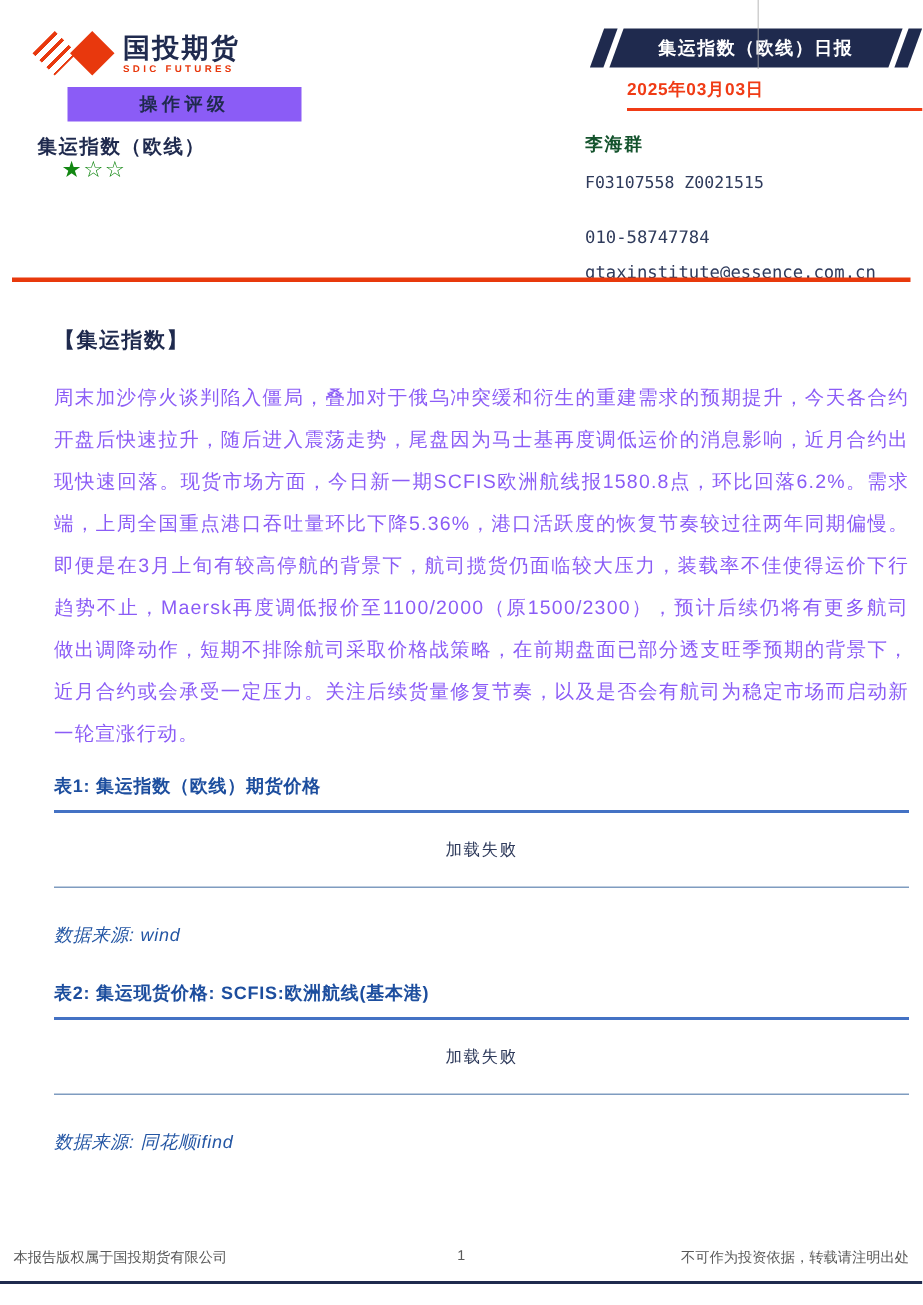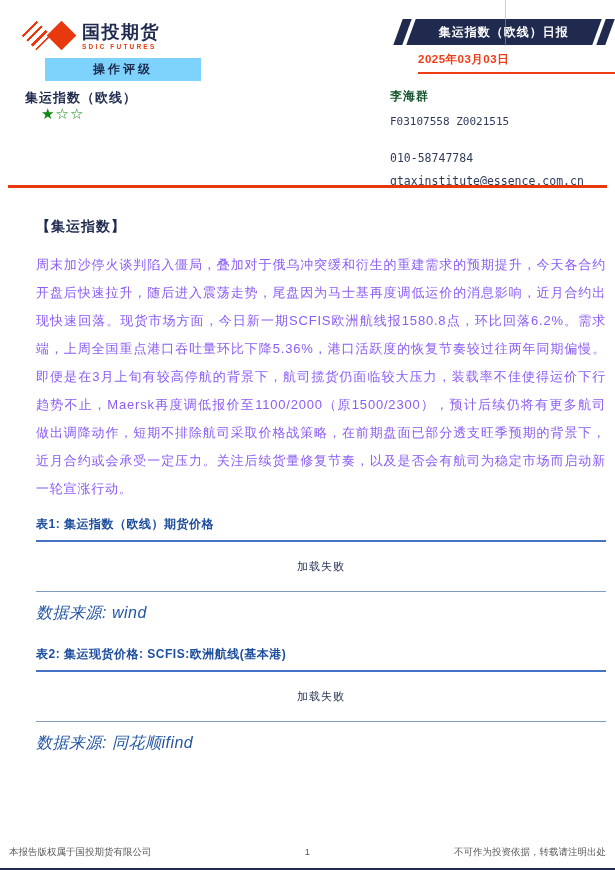--- a/index.html
+++ b/index.html
@@ -40,21 +40,21 @@
   .artifact-line { position: absolute; left: 505px; top: 0; width: 1px; height: 46px; background: rgba(170,170,170,0.55); z-index: 2; }
 
   .report-date {
     position: absolute; left: 418px; top: 52px; width: 212px;
     color: #F03B15; font-weight: bold; font-size: 11.5px;
     letter-spacing: 0.5px; padding-bottom: 5px; border-bottom: 2px solid #F03B15;
   }
 
   .rating-box {
     position: absolute; left: 45px; top: 58px; width: 156px; height: 23px;
-    background: #7dd3fc; color: #1F2A4E; font-weight: bold; font-size: 12px;
+    background: #8b5cf6; color: #1F2A4E; font-weight: bold; font-size: 12px;
     letter-spacing: 3px; text-align: center; line-height: 23px;
   }
   .product-name { position: absolute; left: 25px; top: 89px; color: #1F2A4E; font-weight: bold; font-size: 13px; letter-spacing: 1px; }
   .stars { position: absolute; left: 41px; top: 105px; color: #128712; font-size: 15px; letter-spacing: 1px; line-height: 18px; }
 
   .analyst { position: absolute; left: 390px; top: 88px; color: #2F3B5C; }
   .analyst-name { font-weight: bold; font-size: 12px; color: #14532d; margin-bottom: 10px; letter-spacing: 1px; }
   .analyst-license { font-family: "DejaVu Sans Mono", "Liberation Mono", monospace; font-size: 11px; margin-bottom: 23px; }
   .analyst-phone { font-family: "DejaVu Sans Mono", "Liberation Mono", monospace; font-size: 11.5px; margin-bottom: 9px; }
   .analyst-email { font-family: "DejaVu Sans Mono", "Liberation Mono", monospace; font-size: 11.5px; }
@@ -73,24 +73,24 @@
   .table-block + .table-block { margin-top: 22px; }
   .table-title {
     color: #1D4E9E; font-weight: bold; font-size: 12px; letter-spacing: 0.5px;
     padding-bottom: 7px; border-bottom: 2px solid #4472C4;
   }
   .chart-area {
     height: 50px; display: flex; align-items: center; justify-content: center;
     border-bottom: 1.5px solid #7F9CC0;
   }
   .chart-placeholder { font-size: 11px; color: #2F3B5C; letter-spacing: 1px; }
-  .table-source { margin-top: 11px; font-style: italic; color: #2456A4; font-size: 16px; letter-spacing: 0.5px; }
+  .table-source { margin-top: 23px; font-style: italic; color: #2456A4; font-size: 12px; letter-spacing: 0.5px; }
 
   
-  .footer { position: absolute; left: 0; right: 0; bottom: 0; margin-top: 36px; }
+  .footer { position: absolute; left: 0; right: 0; bottom: 14px; margin-top: 36px; }
   .footer-row { position: relative; display: flex; justify-content: space-between; padding: 0 9px 9px 9px; font-size: 9.5px; color: #595959; }
   .footer-page { position: absolute; left: 50%; transform: translateX(-50%); }
   .footer-line { height: 2px; background: #1F2A4E; }
 </style>
 </head>
 <body>
 
 <div class="page">
 
   <div class="logo">

